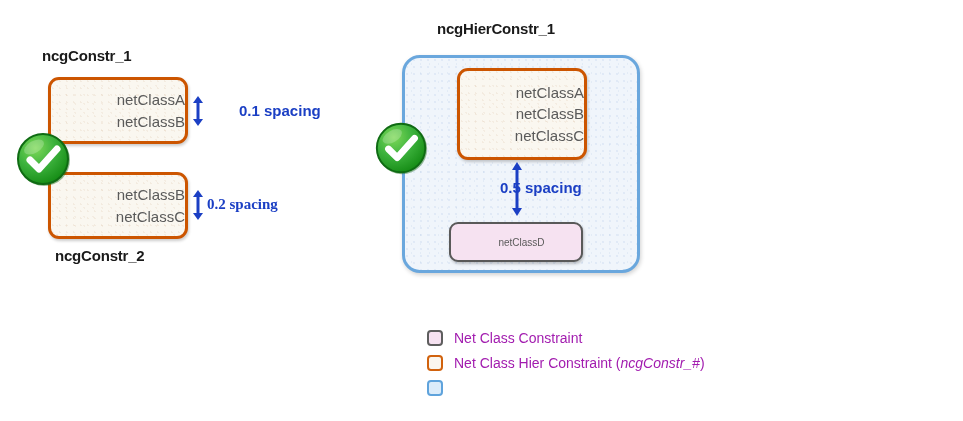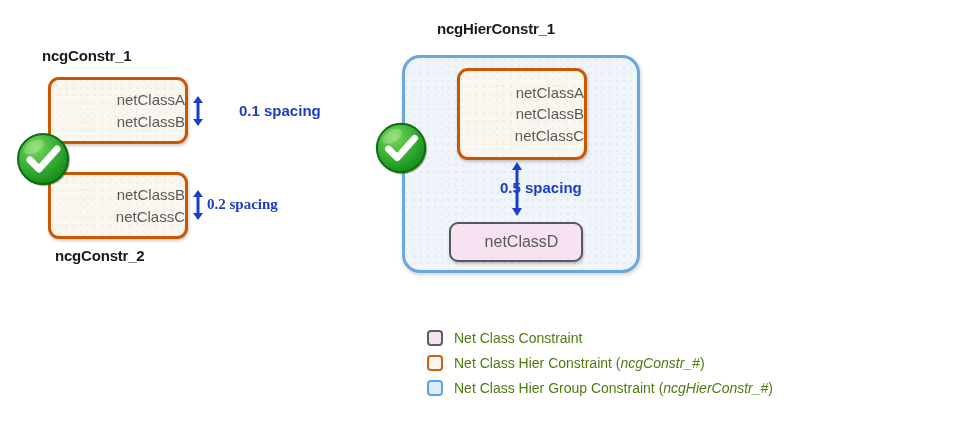--- a/index.html
+++ b/index.html
@@ -57,21 +57,21 @@
     border: 2px solid #595959;
     border-radius: 9px;
     background: #f6e2f1;
     box-sizing: border-box;
     display: flex;
     align-items: center;
     justify-content: center;
     box-shadow: 1px 2px 3px rgba(0,0,0,0.22);
   }
   .nc-box .nc-line {
-    font-size: 16px;
+    font-size: 10px;
     color: #5a5a5a;
     white-space: nowrap;
     margin-left: 11px;
   }
 
   .hier-box {
     position: absolute;
     border: 3px solid #6aa7dd;
     border-radius: 18px;
     background:
@@ -116,21 +116,21 @@
     border-radius: 4px;
     box-sizing: border-box;
     flex: 0 0 auto;
     margin-right: 11px;
   }
   .sw-nc   { background: #f6e2f1; border: 2px solid #5e5e5e; }
   .sw-ncg  { background: #fbf6ee; border: 2px solid #d1620d; }
   .sw-hier { background: #dcecfa; border: 2px solid #5fa3dc; }
   .legend-text {
     font-size: 14px;
-    color: #4d7c0f;
+    color: #a21caf;
     white-space: nowrap;
   }
   .legend-text i {
   }
 </style>
 </head>
 <body>
 
 <div id="canvas">
 
@@ -218,18 +218,17 @@
       <span class="legend-text">Net Class Constraint</span>
     </div>
 
     <div class="legend-row">
       <span class="legend-swatch sw-ncg"></span>
       <span class="legend-text"><span>Net Class Hier Constraint (</span><i>ncgConstr_#</i><span>)</span></span>
     </div>
 
     <div class="legend-row">
       <span class="legend-swatch sw-hier"></span>
-      <span class="legend-text"><span>Net Class Hier Group Constraint (</span><i>ncgHierConstr_#</i><span>)</span></span>
     </div>
 
   </div>
 
 </div>
 
 </body></html>

